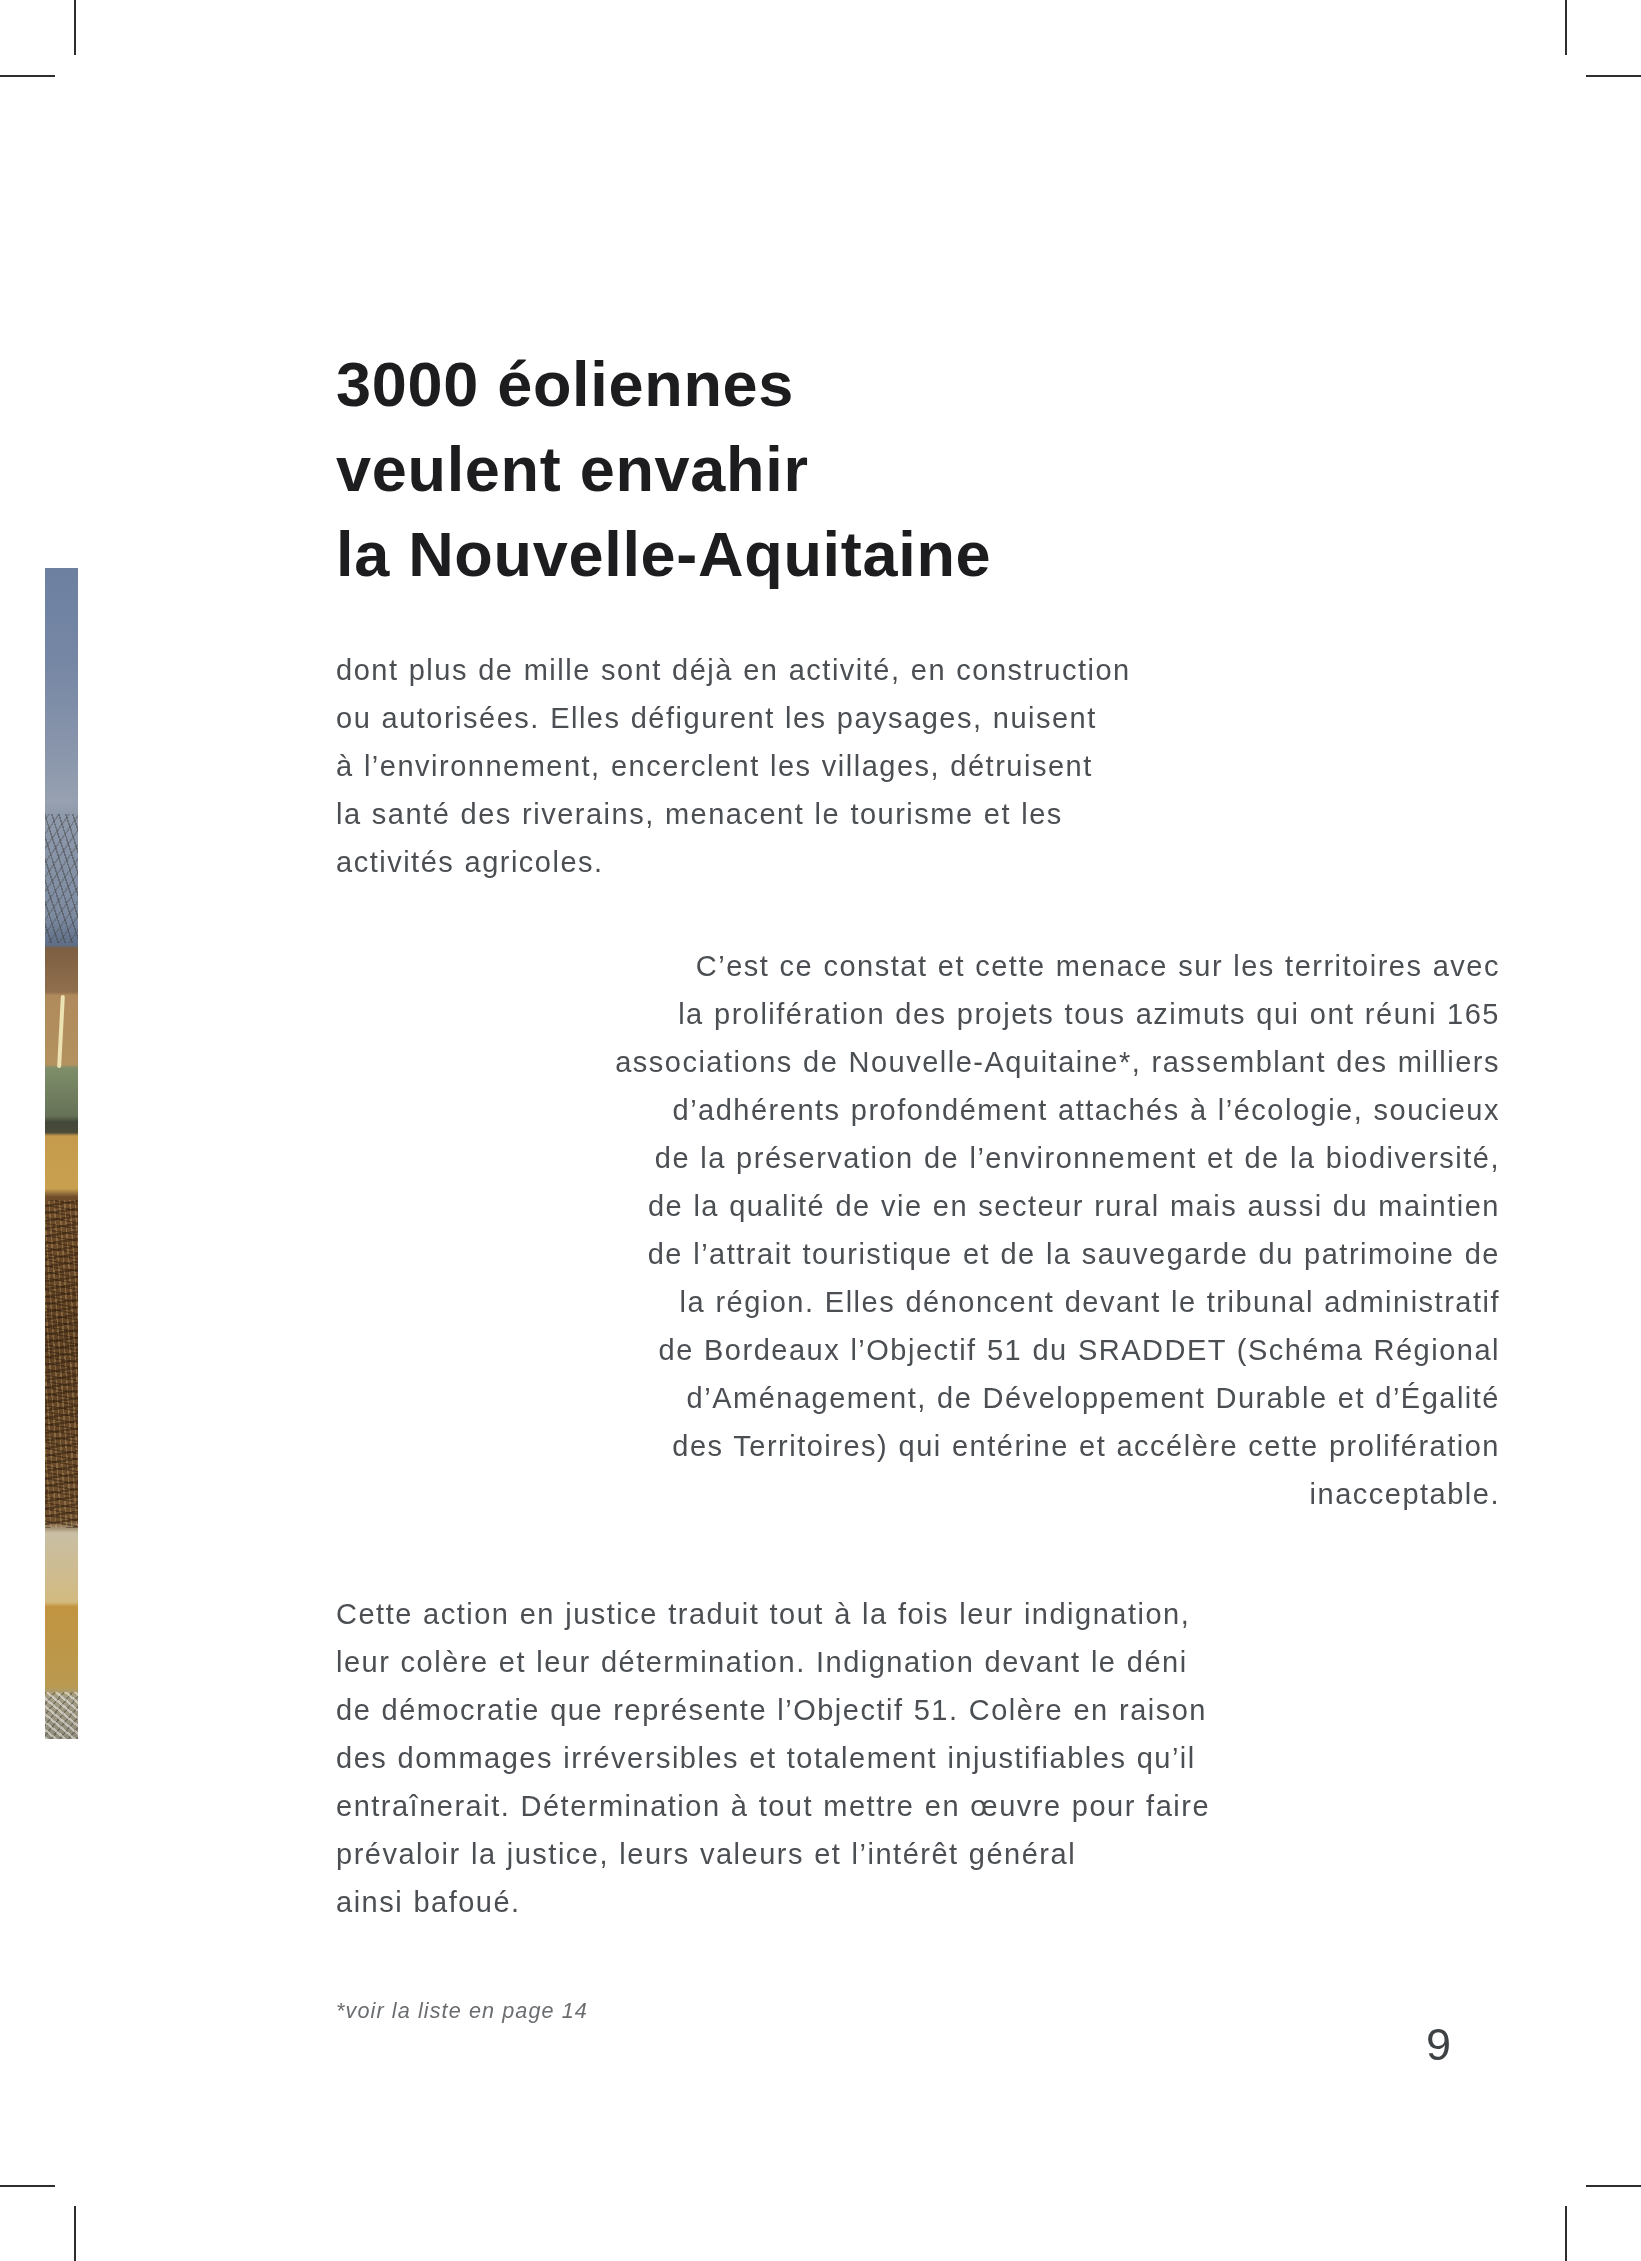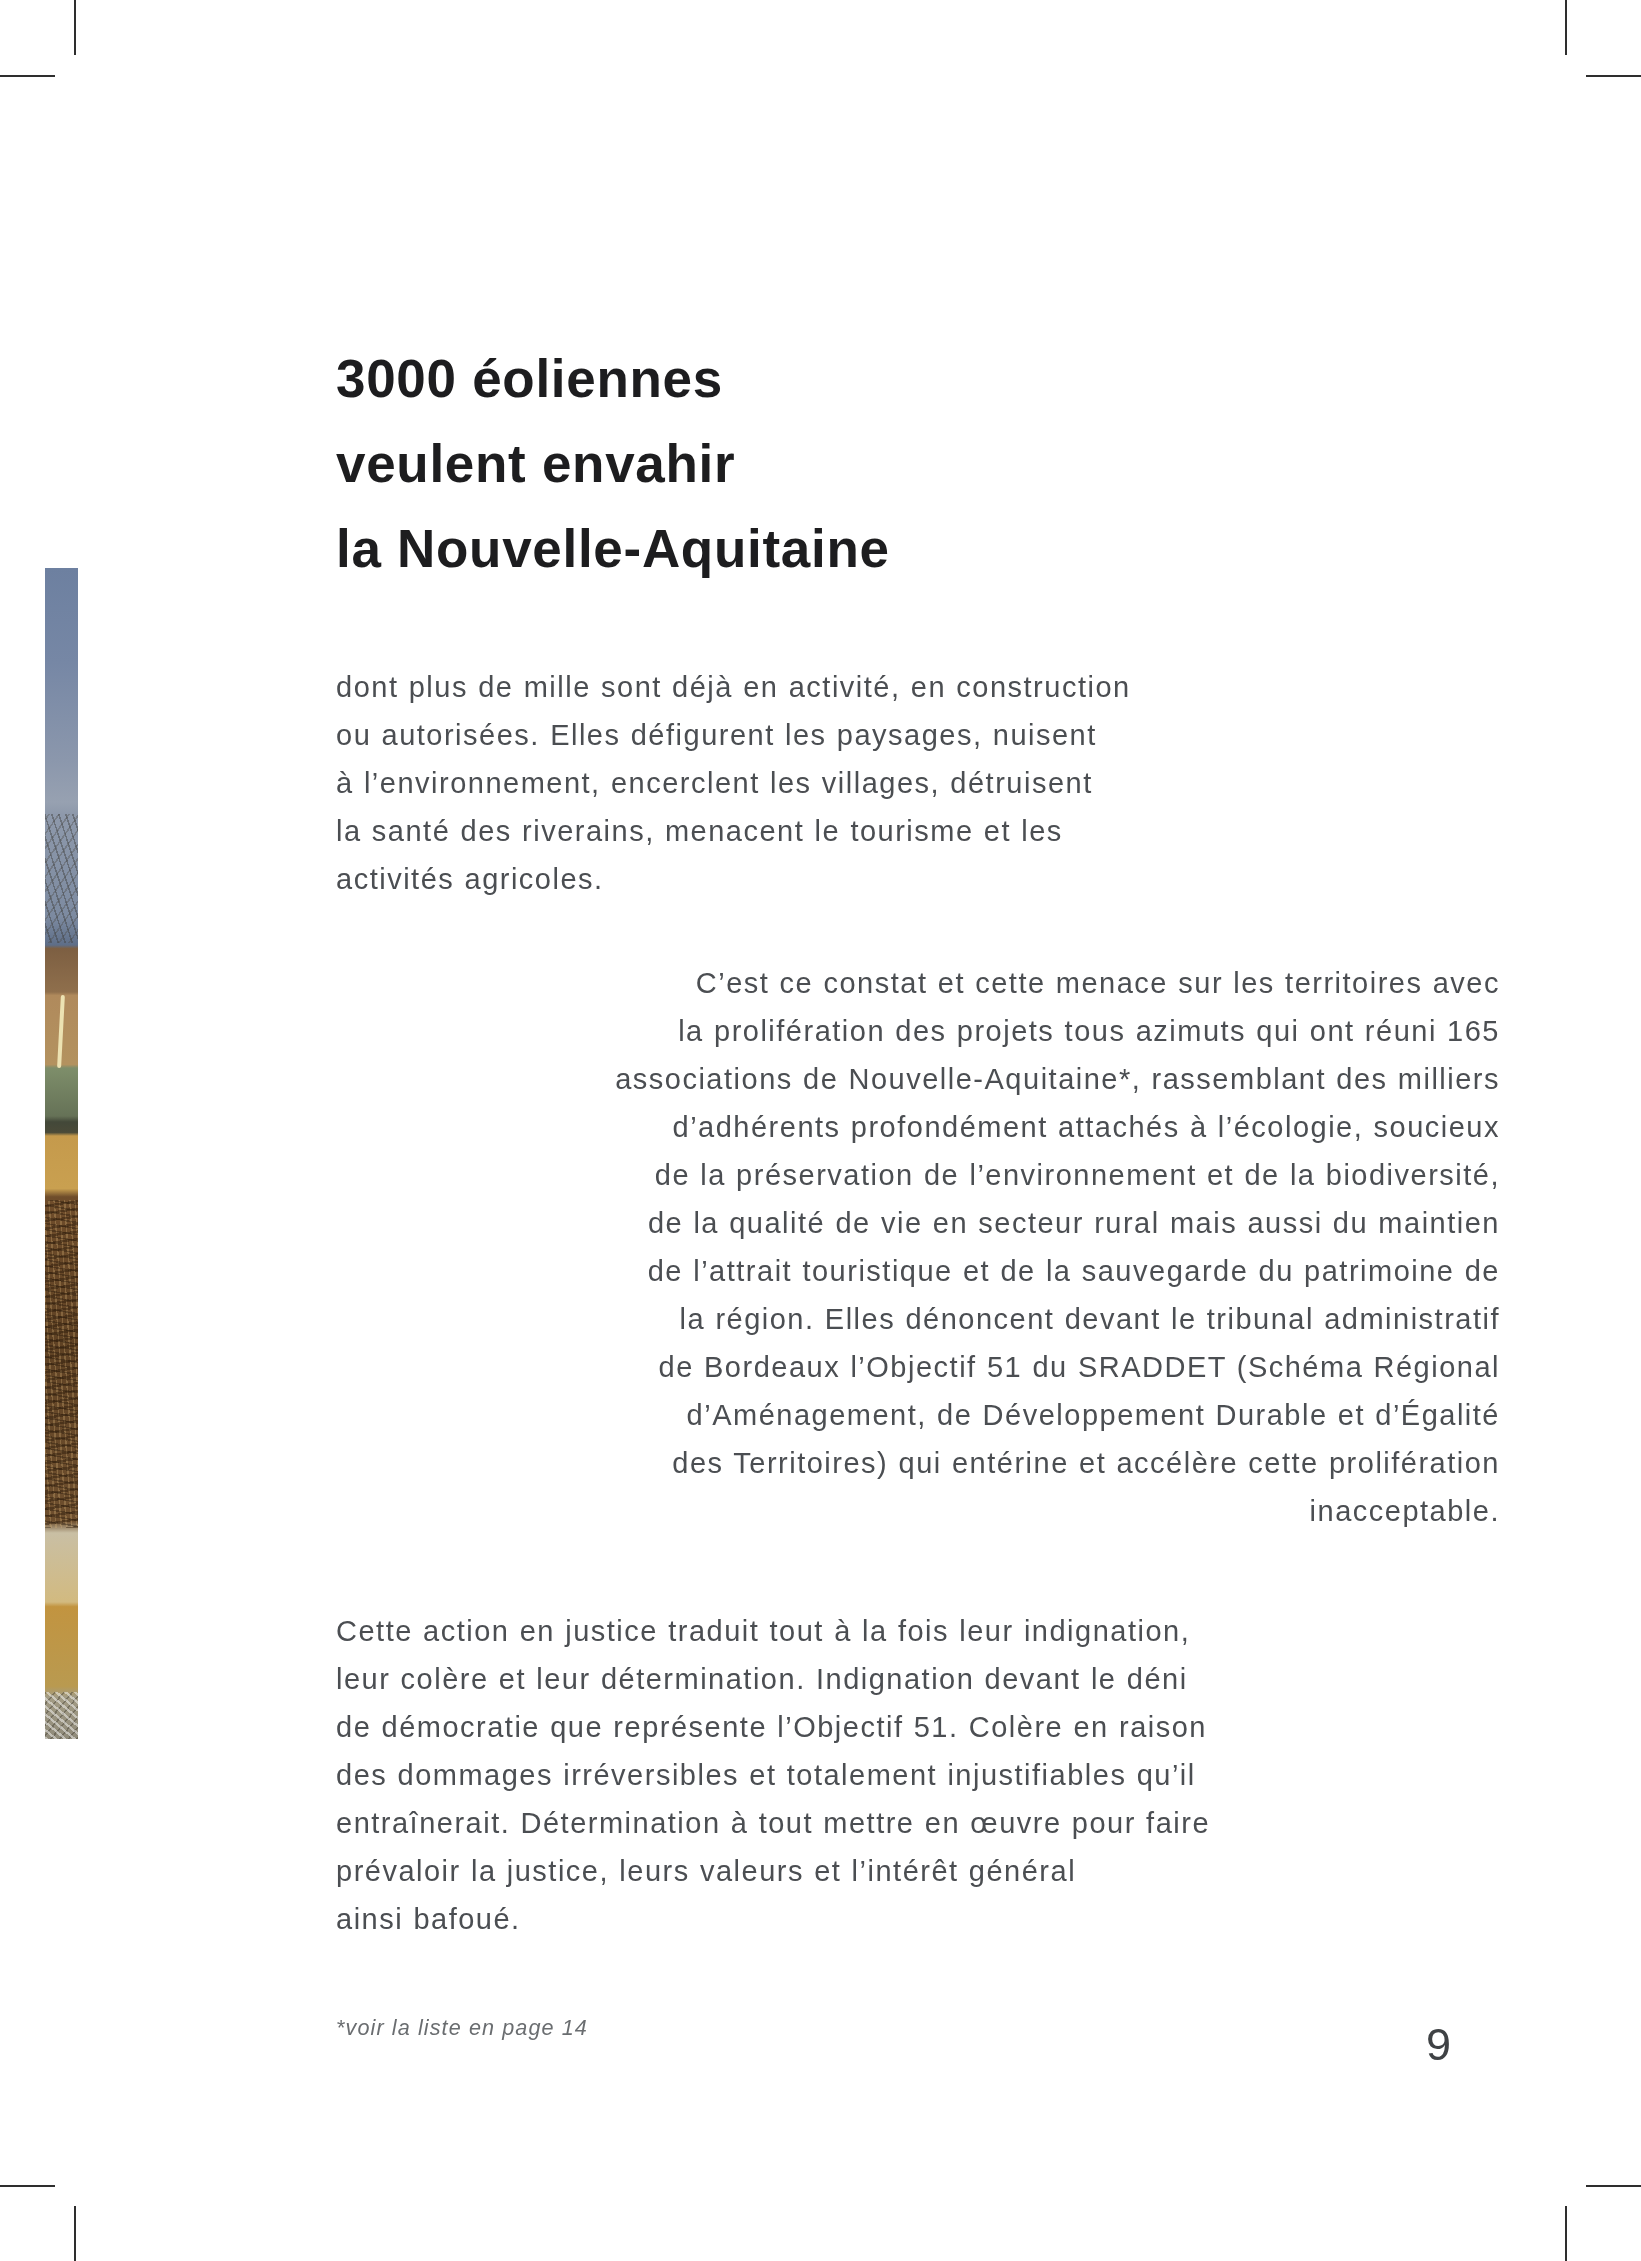--- a/index.html
+++ b/index.html
@@ -71,37 +71,37 @@
   }
 
   
   .content {
     position: absolute;
     left: 336px;
     top: 300px;
     width: 1164px;
   }
   .article-title {
-    font-size: 53px;
+    font-size: 63px;
     line-height: 85px;
     font-weight: 700;
     letter-spacing: 0.7px;
     color: #1d1d1f;
     white-space: pre;
   }
   .paragraph {
     font-size: 29px;
     line-height: 48px;
     font-weight: 400;
     letter-spacing: 1.5px;
     word-spacing: 0.7px;
     color: #4b4e52;
     white-space: pre;
   }
-  .p1 { margin-top: 72px; }
+  .p1 { margin-top: 49px; }
   .p2 { margin-top: 56px; text-align: right; }
   .p3 { margin-top: 72px; }
   .footnote {
     margin-top: 72px;
     font-size: 21.6px;
     font-style: italic;
     letter-spacing: 1.1px;
     color: #6a6d70;
     white-space: pre;
   }

